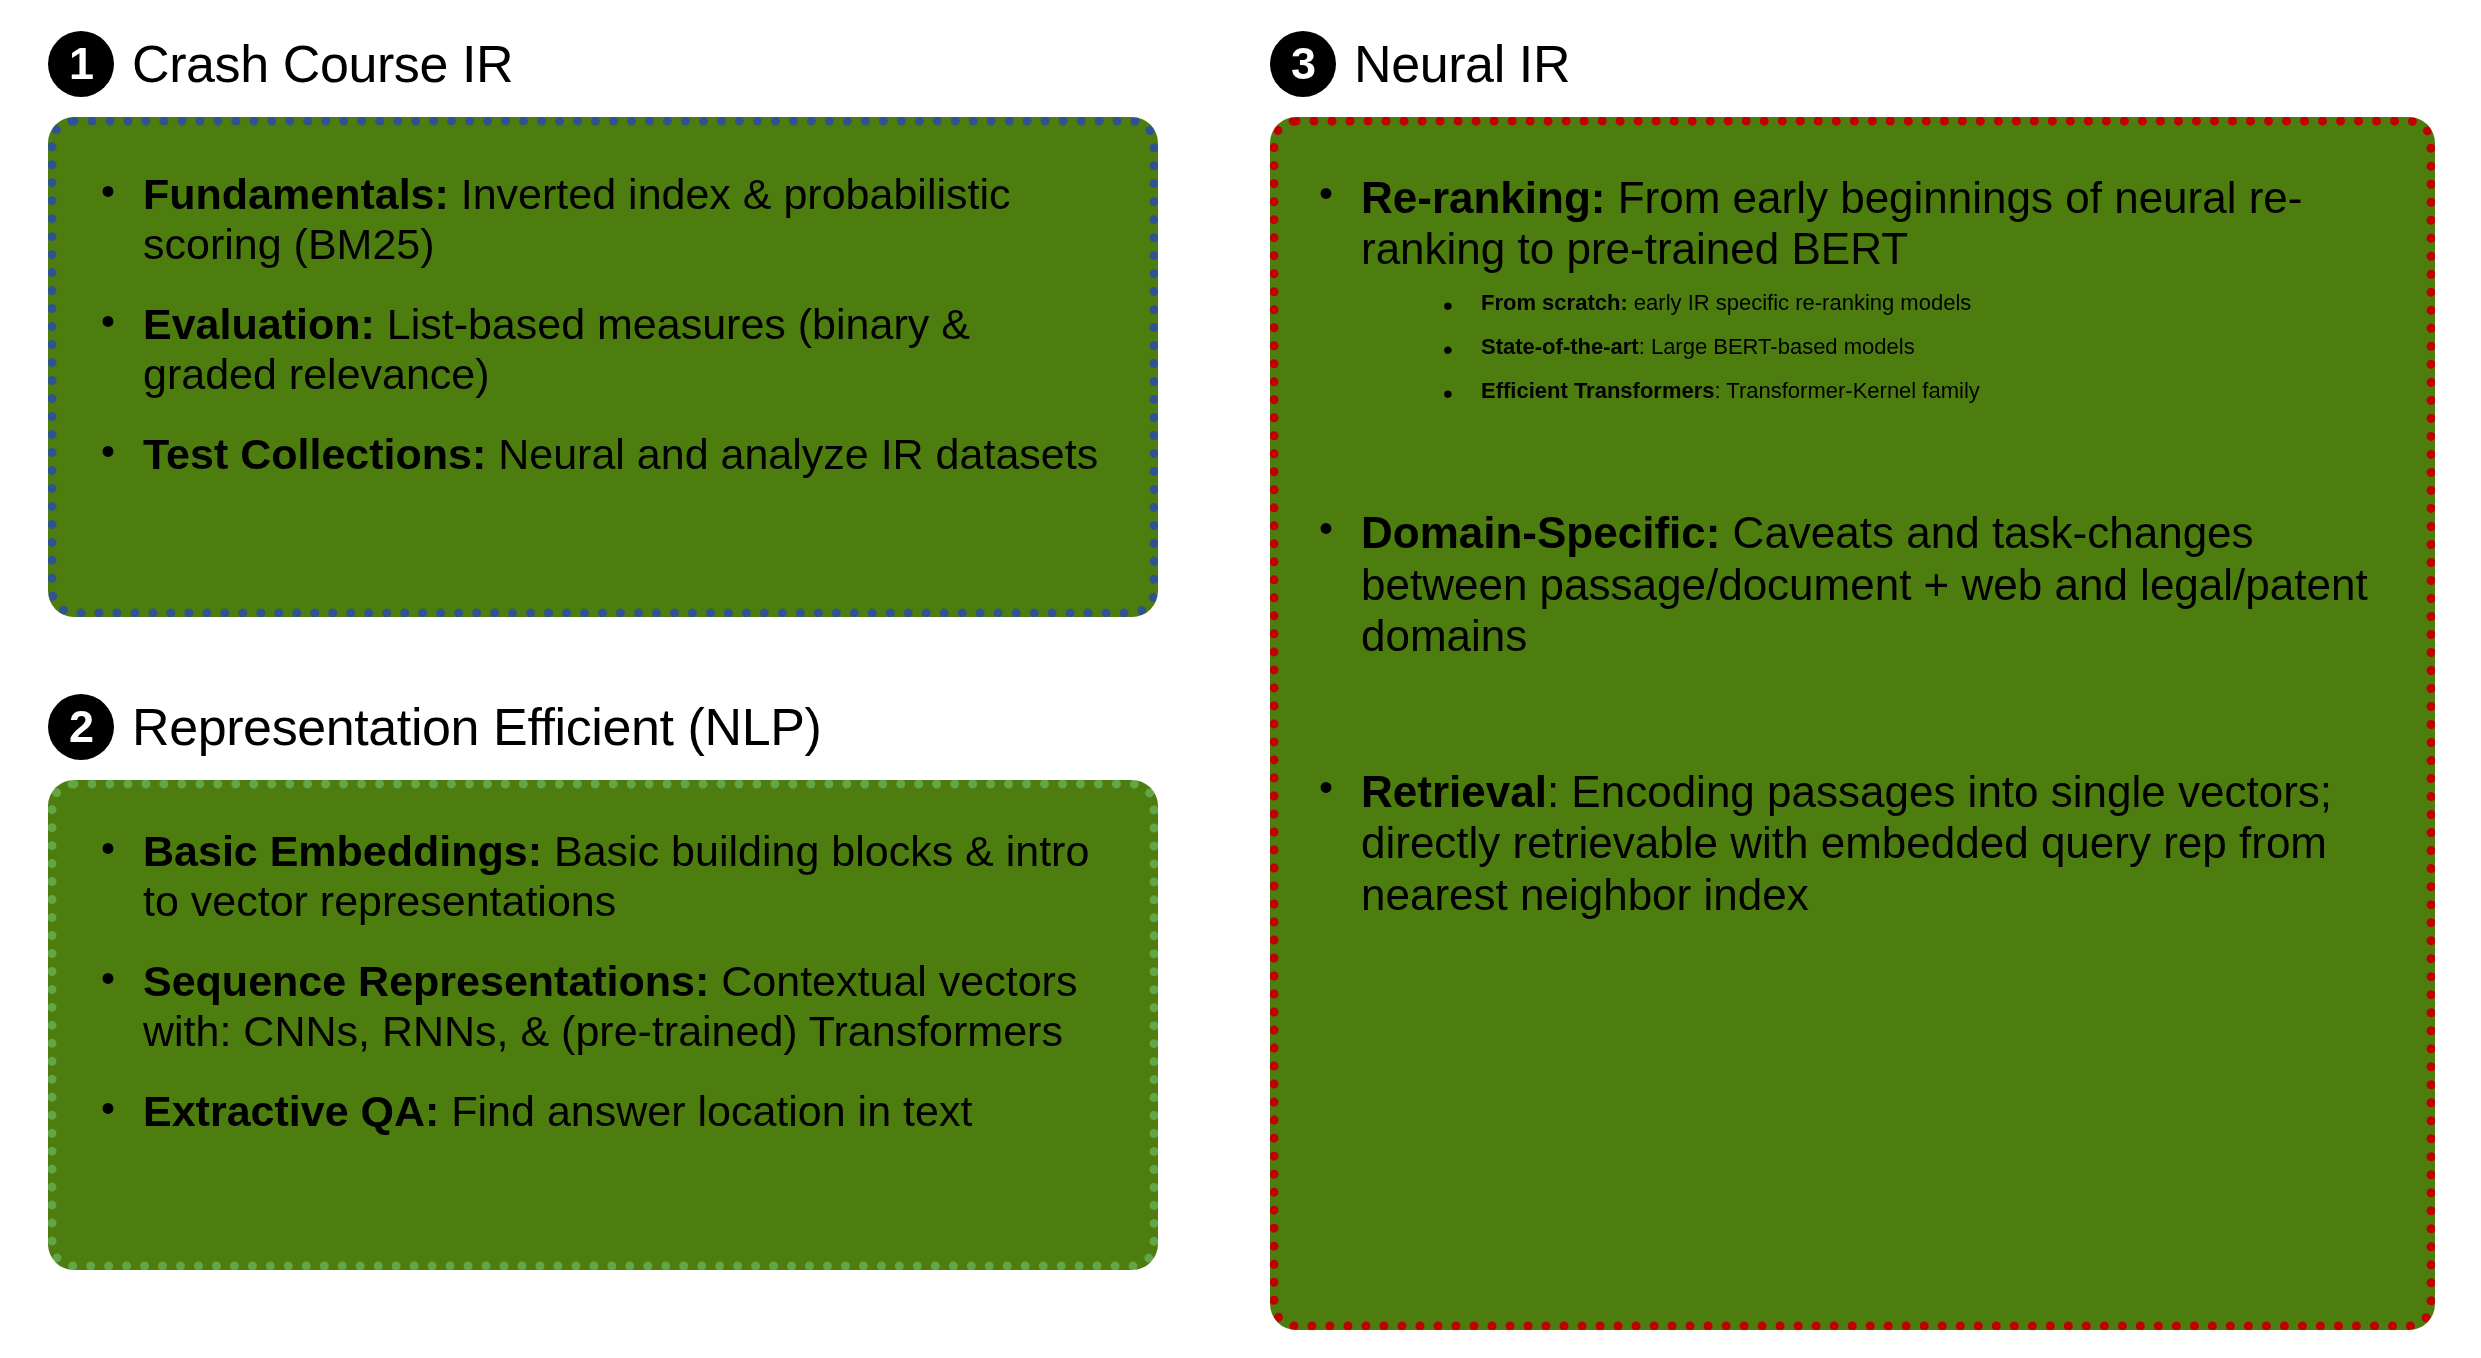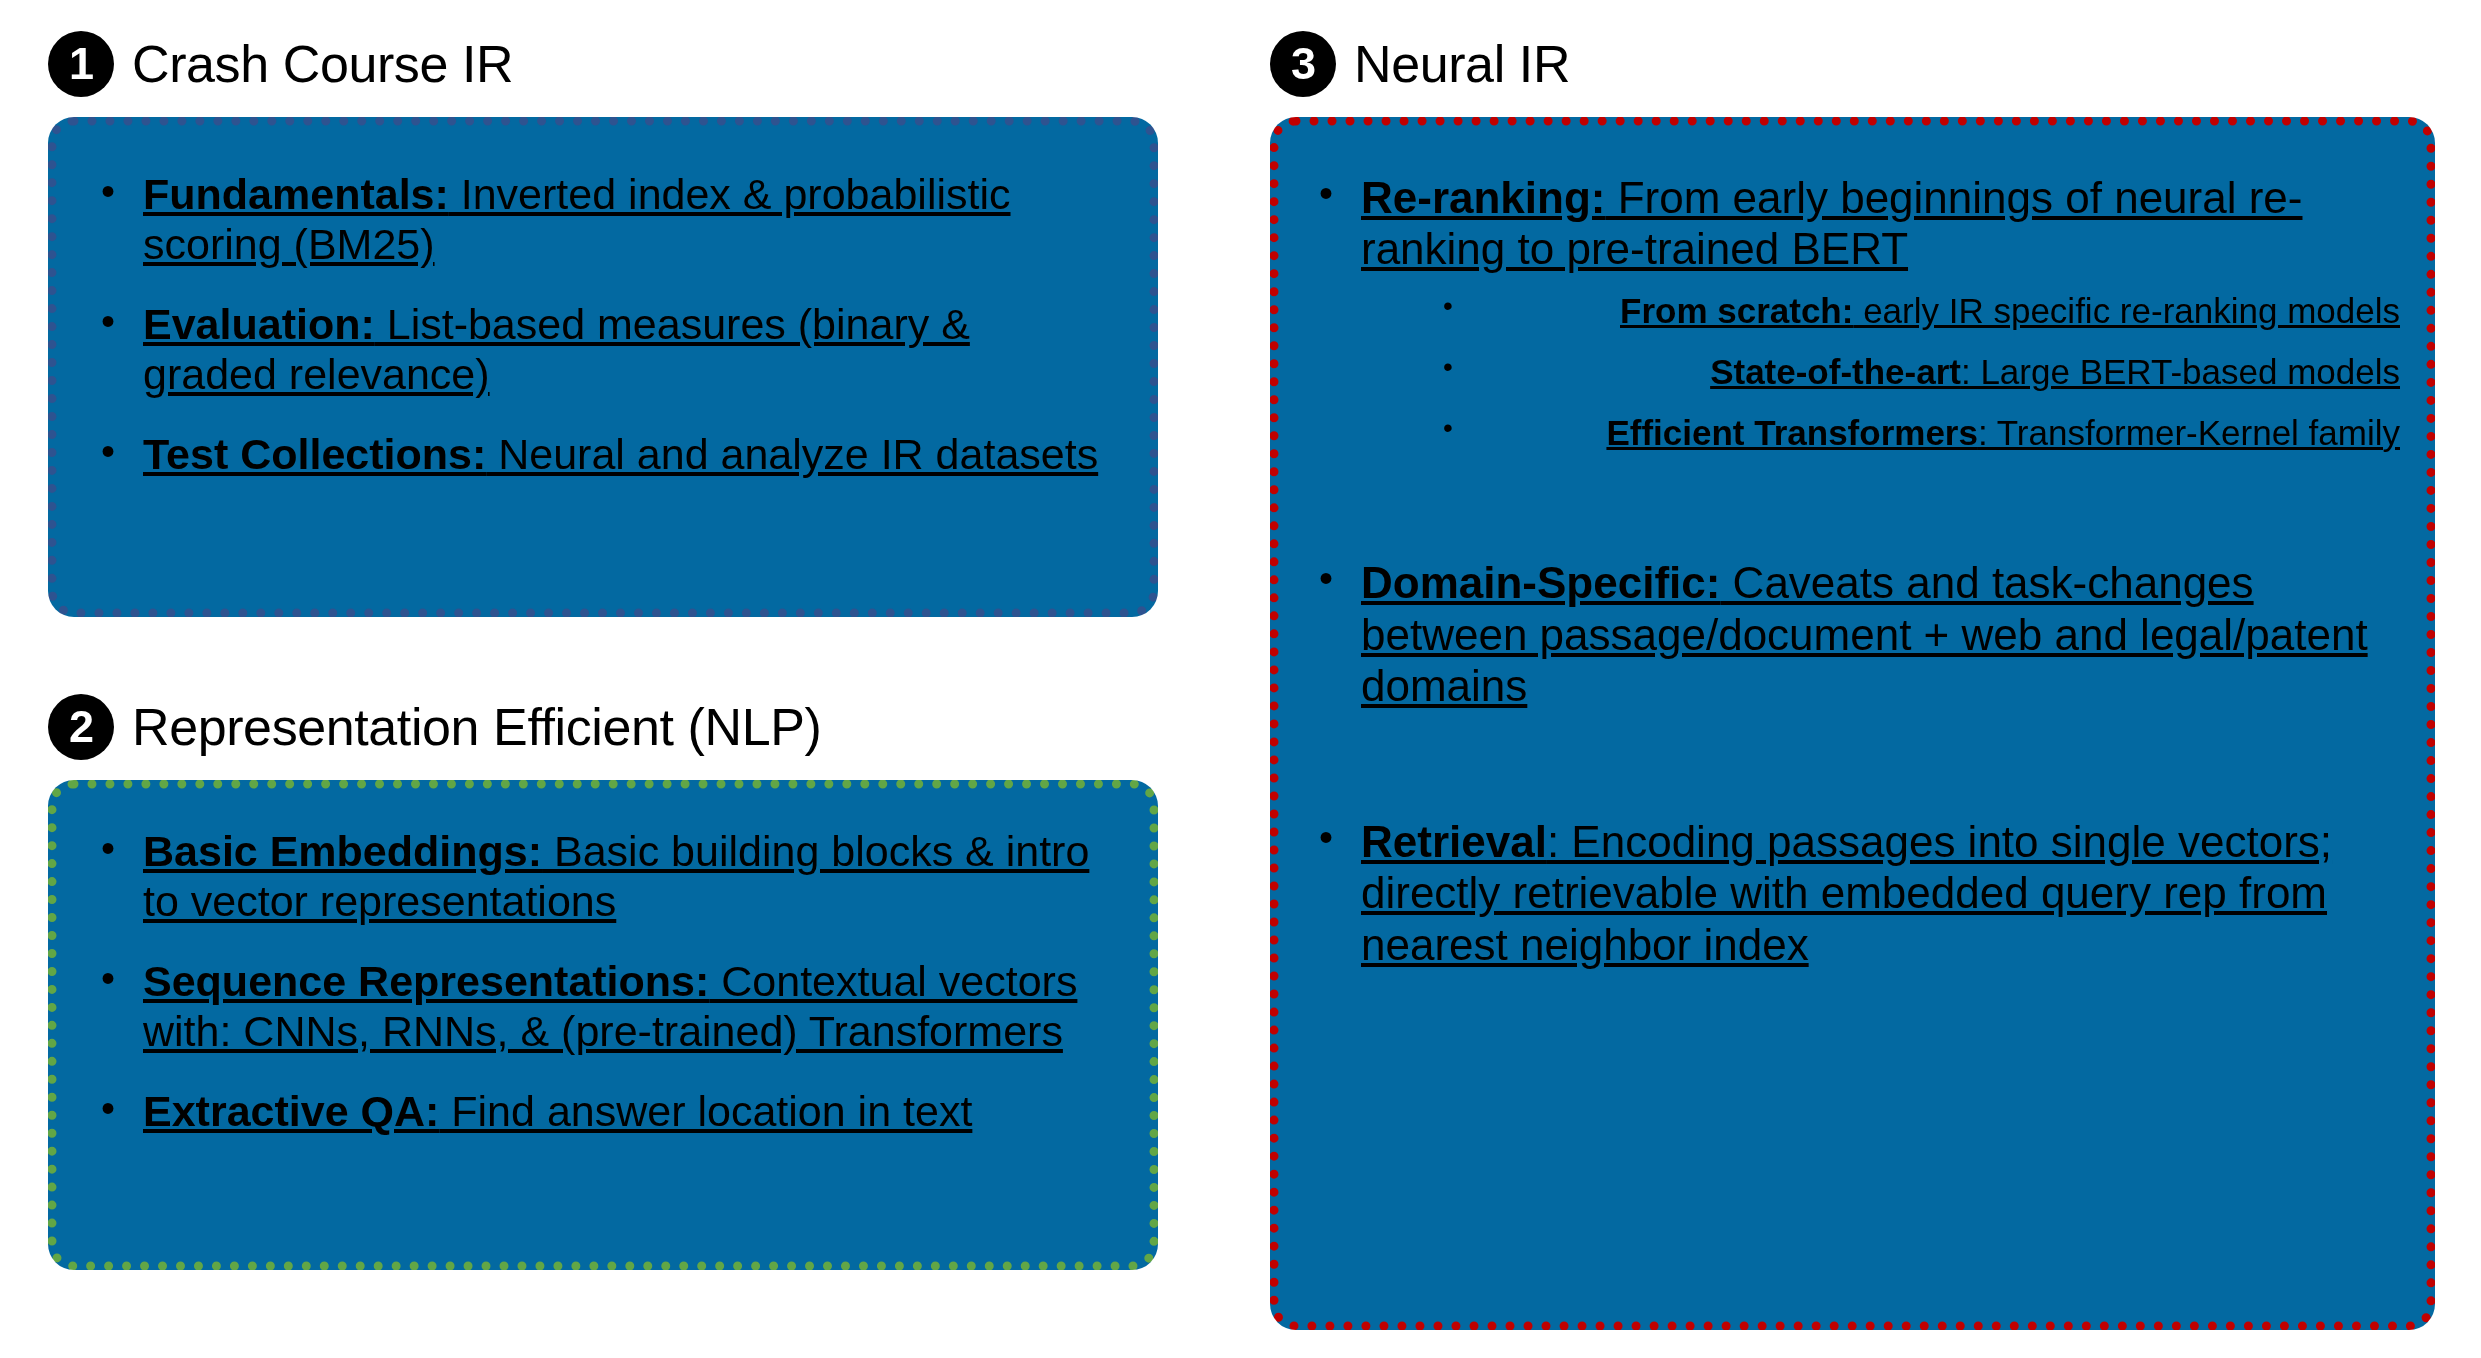--- a/index.html
+++ b/index.html
@@ -62,23 +62,22 @@
     letter-spacing: -0.4px;
     white-space: nowrap;
   }
 
   
   .box {
     position: relative;
     border-style: dotted;
     border-width: 9px;
     border-radius: 26px;
-    background: #0369a1;
+    background: #4d7c0f;
     box-sizing: border-box;
-    text-decoration: underline;
   }
   .box-blue  { border-color: #2E5390; }
   .box-green { border-color: #62A646; }
   .box-red   { border-color: #C00000; }
 
   #box-crash-course {
     margin-top: 13px;
     width: 1110px;
     height: 500px;
     padding: 44px 34px 0 34px;
@@ -132,24 +131,23 @@
 
   
   ul.subbullets {
     list-style: none;
     margin: 14px 0 0 0;
     padding: 0 0 0 74px;
   }
   ul.subbullets > li {
     position: relative;
     padding-left: 46px;
-    font-size: 35px;
+    font-size: 22px;
     line-height: 1.28;
     margin-bottom: 16px;
-    text-align: right;
   }
   ul.subbullets > li::before {
     content: "\2022";
     position: absolute;
     left: 8px;
     top: -1px;
     font-size: 28px;
   }
   ul.subbullets > li b { font-weight: bold; }
 </style>

